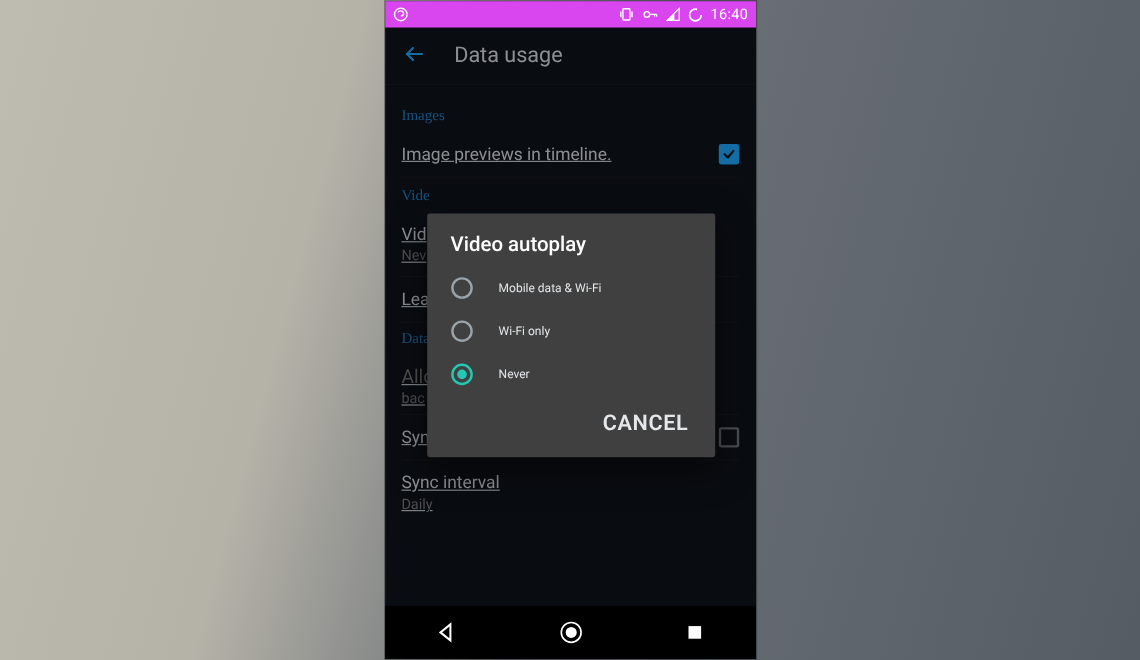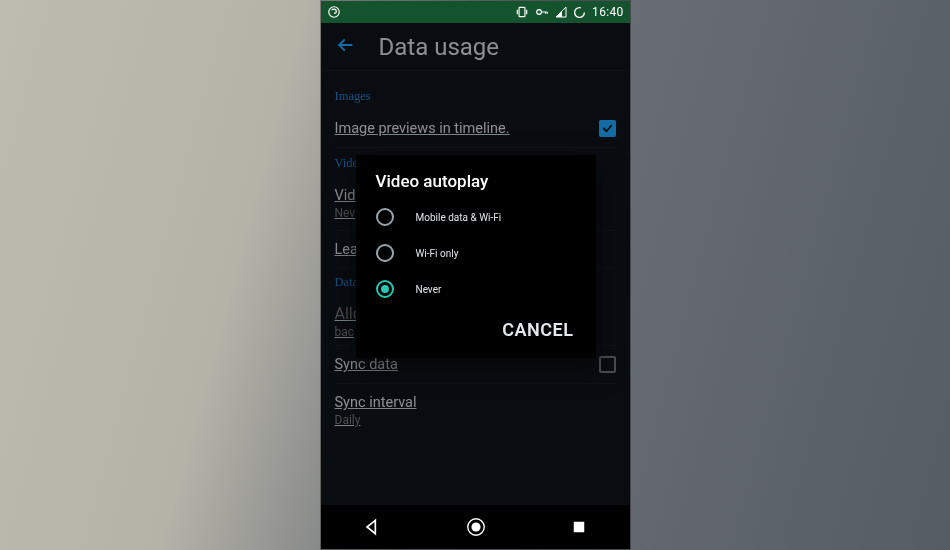--- a/index.html
+++ b/index.html
@@ -12,35 +12,35 @@
   }
   .phone {
     width: 309px; height: 548px;
     background: #0e121a;
     position: relative;
     color: #cfd8dc;
     box-shadow: 0 0 0 1px rgba(0,0,0,0.3);
   }
   
   .statusbar {
-    height: 22px; background: #14532d;
+    height: 22px; background: #d946ef;
     display: flex; align-items: center;
     padding: 0 6px; color: #fff; font-size: 12px;
     justify-content: space-between;
   }
   .statusbar .left, .statusbar .right { display: flex; align-items: center; gap: 6px; }
   .statusbar svg { display: block; }
   .clock { font-size: 12px; letter-spacing: 0.3px; }
   
   .appbar {
     height: 48px; display: flex; align-items: center;
     padding: 0 14px; gap: 24px;
     border-bottom: 1px solid rgba(255,255,255,0.04);
   }
-  .appbar .title { color: #cfd3d8; font-size: 24px; font-weight: 400; }
+  .appbar .title { color: #cfd3d8; font-size: 18px; font-weight: 400; }
   .back-arrow svg { stroke: #1da1f2; }
   
   .content { padding: 10px 14px 0 14px; color: #b9c1c7; }
   .section-header {
     color: #1d7bbf; font-size: 12.5px; font-weight: 500;
     margin-top: 8px; margin-bottom: 6px; font-family: Liberation Serif, serif;
   }
   .row {
     display: flex; align-items: center; justify-content: space-between;
     padding: 10px 0;
@@ -65,23 +65,23 @@
   }
   .navbar svg { display:block; }
   
   .scrim {
     position:absolute; inset:22px 0 44px 0;
     background: rgba(0,0,0,0.32);
     pointer-events:none;
   }
   .dialog {
     position: absolute;
-    left: 35px; top: 154px;
+    left: 35px; top: 177px;
     width: 240px;
-    background: #000000;
+    background: #404040;
     border-radius: 2px;
     box-shadow: 0 10px 28px rgba(0,0,0,0.55);
     padding-bottom: 4px;
     color: #eceff1;
   }
   .dialog-title {
     font-size: 17px; font-weight: 500;
     padding: 16px 20px 8px 20px;
     color: #fff;
   }

